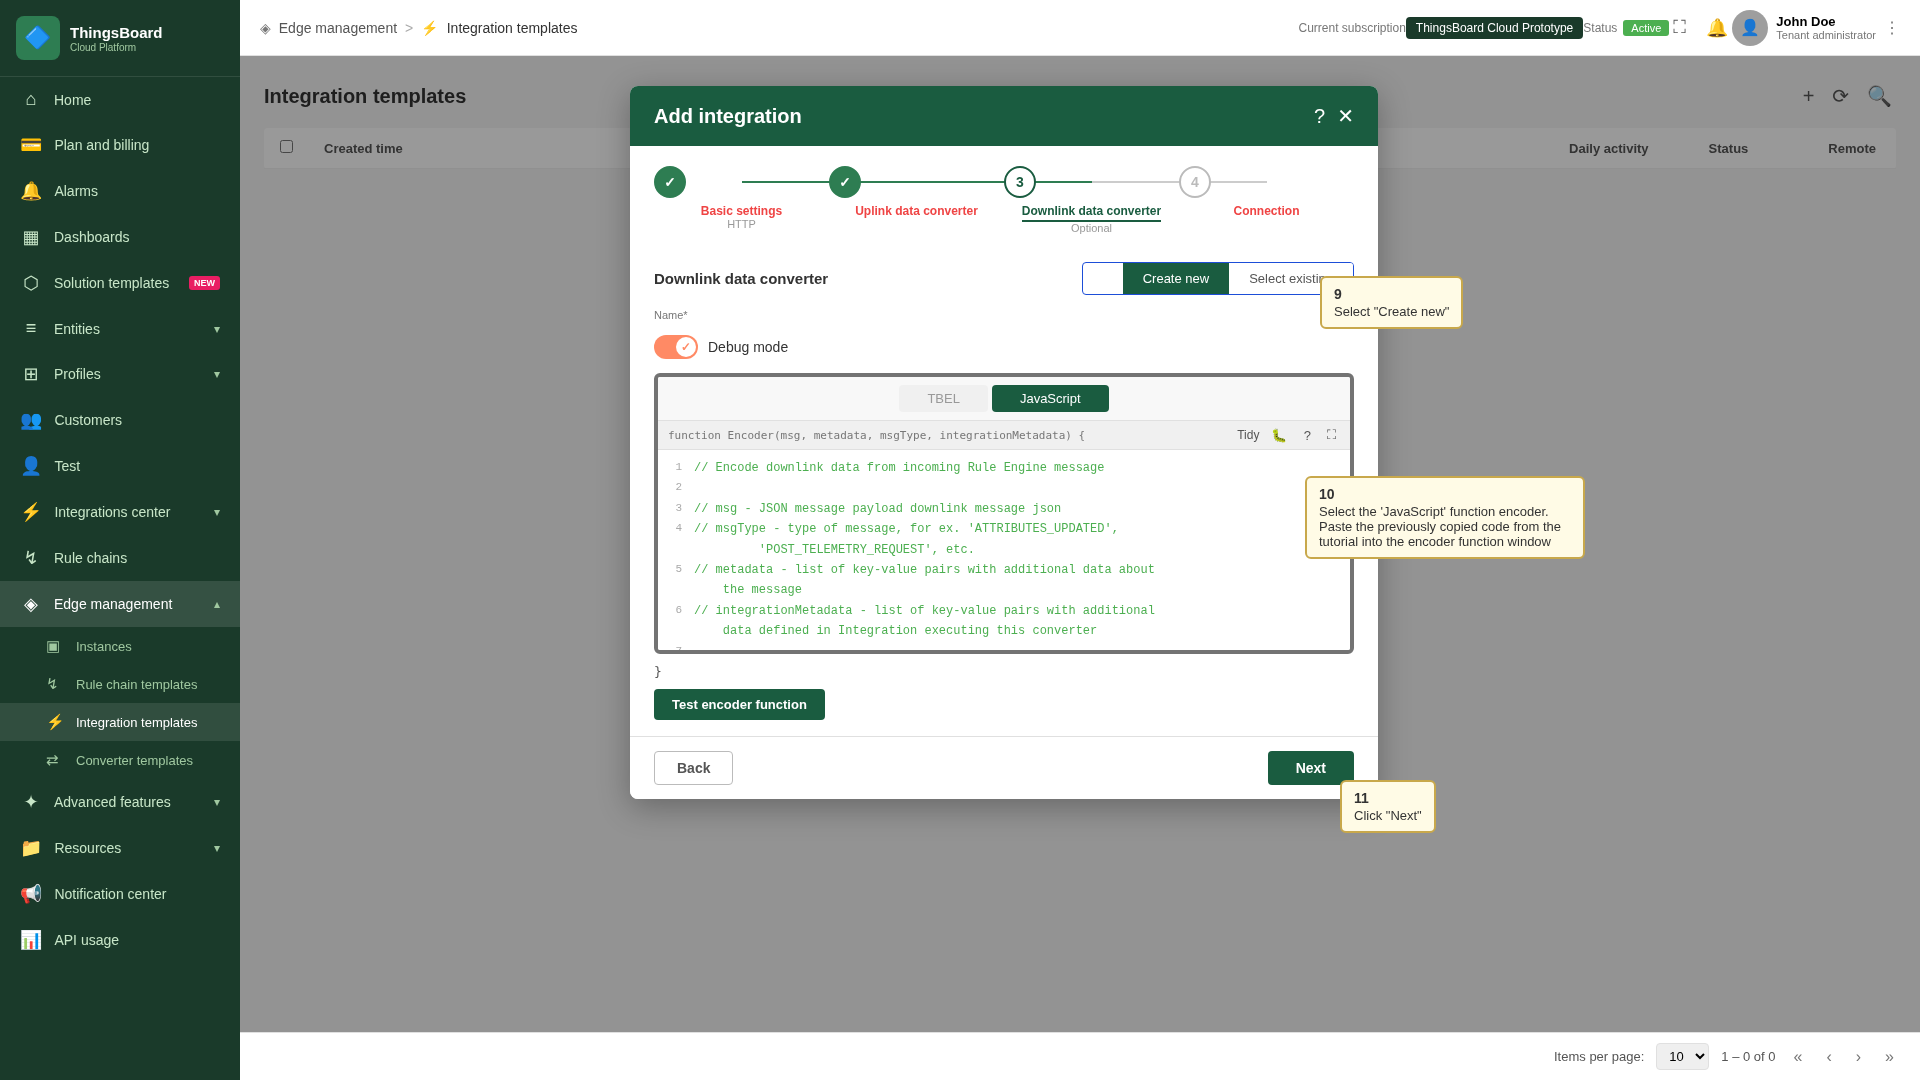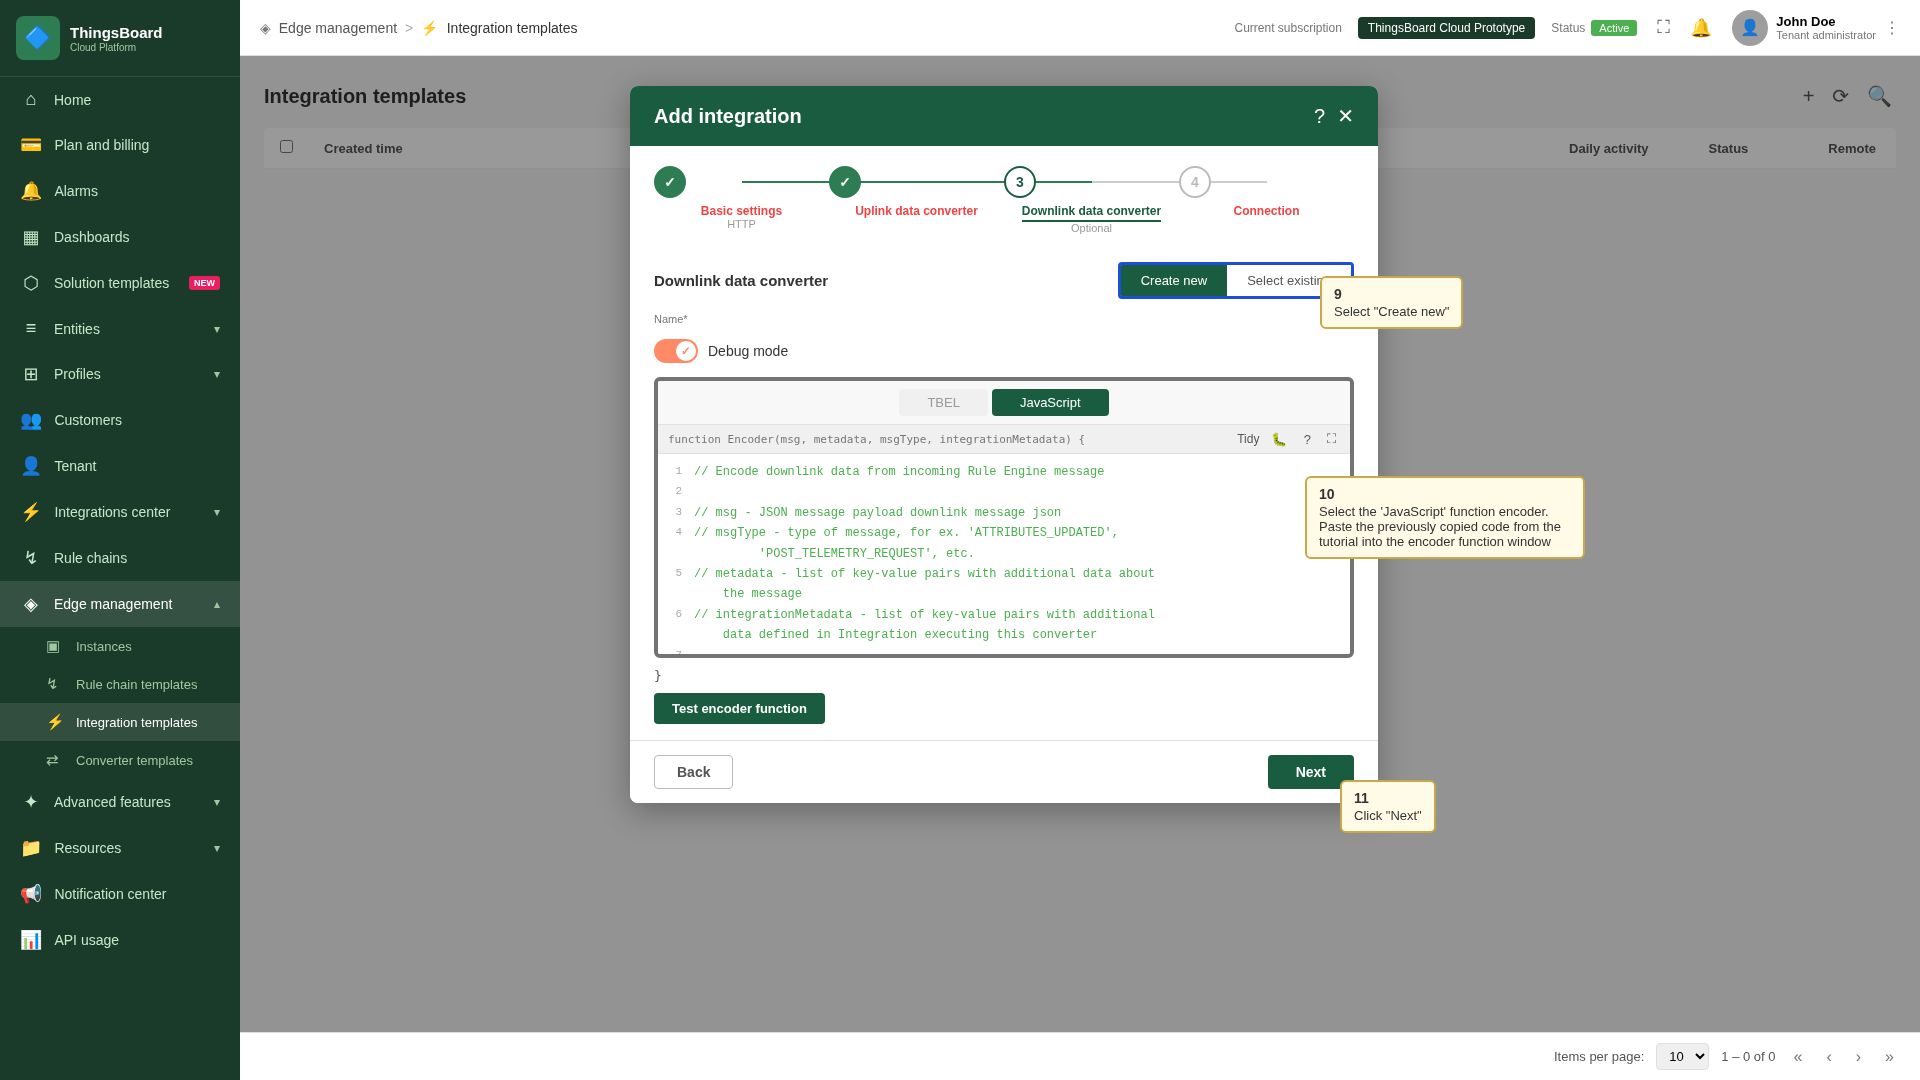--- a/index.html
+++ b/index.html
@@ -107,21 +107,20 @@
       gap: 8px;
       font-size: 14px;
       color: #555;
       flex: 1;
     }
     .topbar-breadcrumb .bc-sep { color: #aaa; }
     .topbar-breadcrumb .bc-current { color: #333; font-weight: 500; }
     .topbar-right {
       display: flex;
       align-items: center;
-      gap: 16px;
     }
     .subscription-label { font-size: 12px; color: #777; }
     .subscription-badge {
       background: #1a3a2a;
       color: #fff;
       font-size: 12px;
       padding: 4px 10px;
       border-radius: 4px;
     }
     .status-area { display: flex; align-items: center; gap: 6px; font-size: 12px; color: #777; }
@@ -225,23 +224,24 @@
     }
     .step-label.active { color: #1a5c40; border-bottom: 2px solid #1a5c40; padding-bottom: 2px; }
     .step-sublabel { font-size: 11px; color: #999; text-align: center; }
 
     
     .dialog-body { padding: 16px 24px; max-height: 550px; overflow-y: auto; }
 
     
     .btn-toggle-group {
       display: flex;
-      border: 3px solid #1d4ed8;
+      border: 1px solid #1d4ed8;
       border-radius: 4px;
       overflow: hidden;
+      padding-left: 40px;
     }
     .btn-toggle {
       padding: 8px 20px;
       border: none;
       cursor: pointer;
       font-size: 13px;
       font-weight: 500;
       background: #fff;
       color: #555;
     }
@@ -490,21 +490,21 @@
     <span class="chevron">▾</span>
   </div>
 
   <div class="sidebar-item">
     <span class="item-icon">👥</span>
     <span class="item-label">Customers</span>
   </div>
 
   <div class="sidebar-item">
     <span class="item-icon">👤</span>
-    <span class="item-label">Tenant</span>
+    <span class="item-label">Test</span>
   </div>
 
   <div class="sidebar-item">
     <span class="item-icon">⚡</span>
     <span class="item-label">Integrations center</span>
     <span class="chevron">▾</span>
   </div>
 
   <div class="sidebar-item">
     <span class="item-icon">↯</span>

